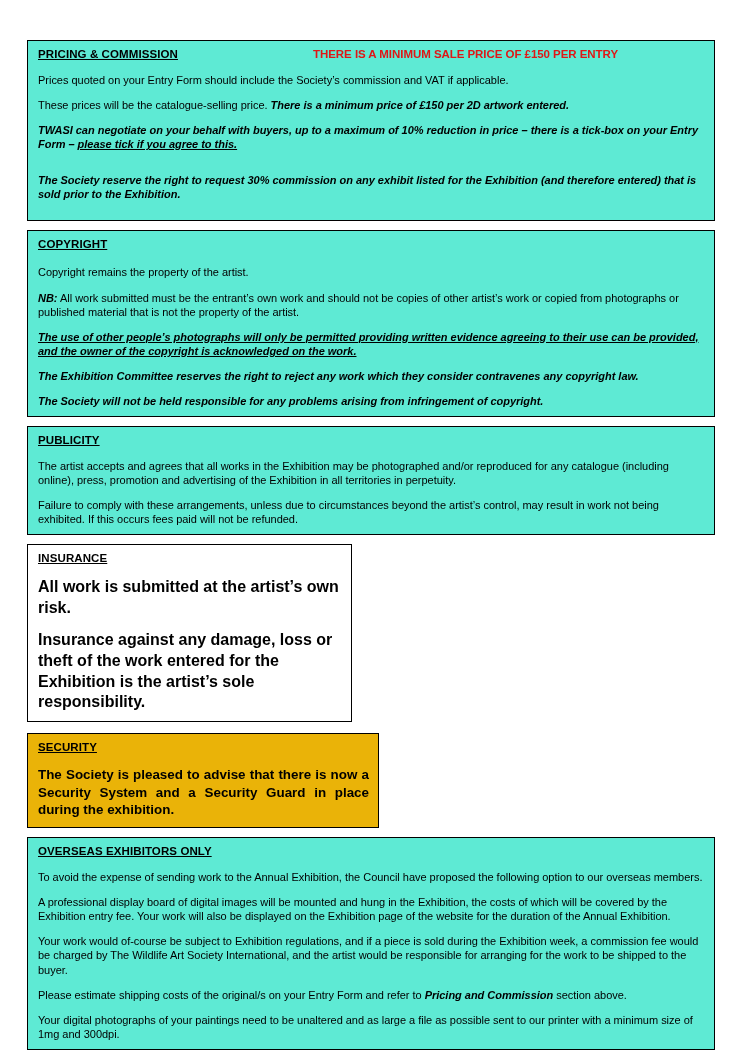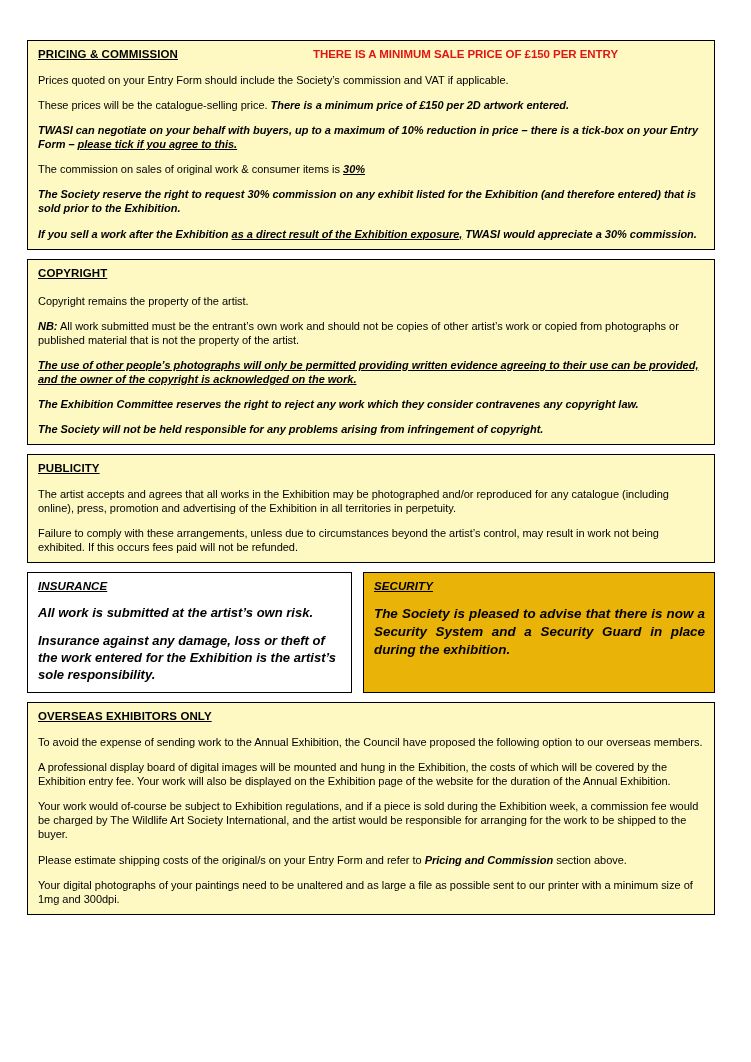--- a/index.html
+++ b/index.html
@@ -21,21 +21,21 @@
     height: 1062px;
     box-sizing: border-box;
     padding: 40px 36px 0 27px;
   }
   .sec-box {
     border: 1.4px solid #000000;
     box-sizing: border-box;
     width: 688px;
     padding: 7px 9px 8px 10px;
     margin-bottom: 9px;
-    background: #fef9c3;
+    background: #5eead4;
   }
   .sec-head-row {
     display: flex;
     align-items: baseline;
     justify-content: flex-start;
   }
   .sec-title {
     font-size: 11.5px;
     font-weight: bold;
     text-decoration: underline;
@@ -57,24 +57,23 @@
     padding: 0;
     letter-spacing: -0.02px;
   }
   .gap-sm { height: 11px; }
   .gap-md { height: 13px; }
   .gap-lg { height: 15px; }
   b, .b { font-weight: bold; font-style: italic; }
   u, .u { text-decoration: underline; }
   .two-col {
     display: flex;
-    flex-direction: row;
+    flex-direction: column;
     gap: 11px;
     margin-bottom: 9px;
-    font-style: italic;
   }
   .col-ins {
     border: 1.4px solid #000000;
     box-sizing: border-box;
     width: 325px;
     padding: 7px 9px 8px 10px;
     background: #ffffff;
   }
   .col-sec {
     border: 1.4px solid #000000;
@@ -84,21 +83,21 @@
     background: #eab308;
   }
   .big-bold {
     font-size: 13.4px;
     font-weight: bold;
     line-height: 1.32;
     margin: 0;
     text-align: justify;
   }
   .ins-bold {
-    font-size: 13px;
+    font-size: 16px;
     font-weight: bold;
     line-height: 1.3;
     margin: 0;
   }
 </style>
 </head>
 <body>
 
 <div class="page">
 
@@ -107,25 +106,23 @@
       <span class="sec-title">PRICING &amp; COMMISSION</span>
       <span class="red-note">THERE IS A MINIMUM SALE PRICE OF £150 PER ENTRY</span>
     </div>
     <div class="gap-md"></div>
     <p class="para">Prices quoted on your Entry Form should include the Society’s commission and VAT if applicable.</p>
     <div class="gap-sm"></div>
     <p class="para"><span>These prices will be the catalogue-selling price. </span><b>There is a minimum price of £150 per 2D artwork entered.</b></p>
     <div class="gap-sm"></div>
     <p class="para"><b>TWASI can negotiate on your behalf with buyers, up to a maximum of 10% reduction in price – there is a tick-box on your Entry Form – </b><b class="u">please tick if you agree to this.</b></p>
     <div class="gap-sm"></div>
-    <p class="para"><span>The commission on sales of original work &amp; consumer items is </span><b class="u">30%</b></p>
     <div class="gap-sm"></div>
     <p class="para"><b>The Society reserve the right to request 30% commission on any exhibit listed for the Exhibition (and therefore entered) that is sold prior to the Exhibition.</b></p>
     <div class="gap-sm"></div>
-    <p class="para"><b>If you sell a work after the Exhibition </b><b class="u">as a direct result of the Exhibition exposure,</b><b> TWASI would appreciate a 30% commission.</b></p>
   </div>
 
   <div class="sec-box">
     <div class="sec-head-row">
       <span class="sec-title">COPYRIGHT</span>
     </div>
     <div class="gap-lg"></div>
     <p class="para">Copyright remains the property of the artist.</p>
     <div class="gap-sm"></div>
     <p class="para"><b>NB:</b><span>  All work submitted must be the entrant’s own work and should not be copies of other artist’s work or copied from photographs or published material that is not the property of the artist.</span></p>

